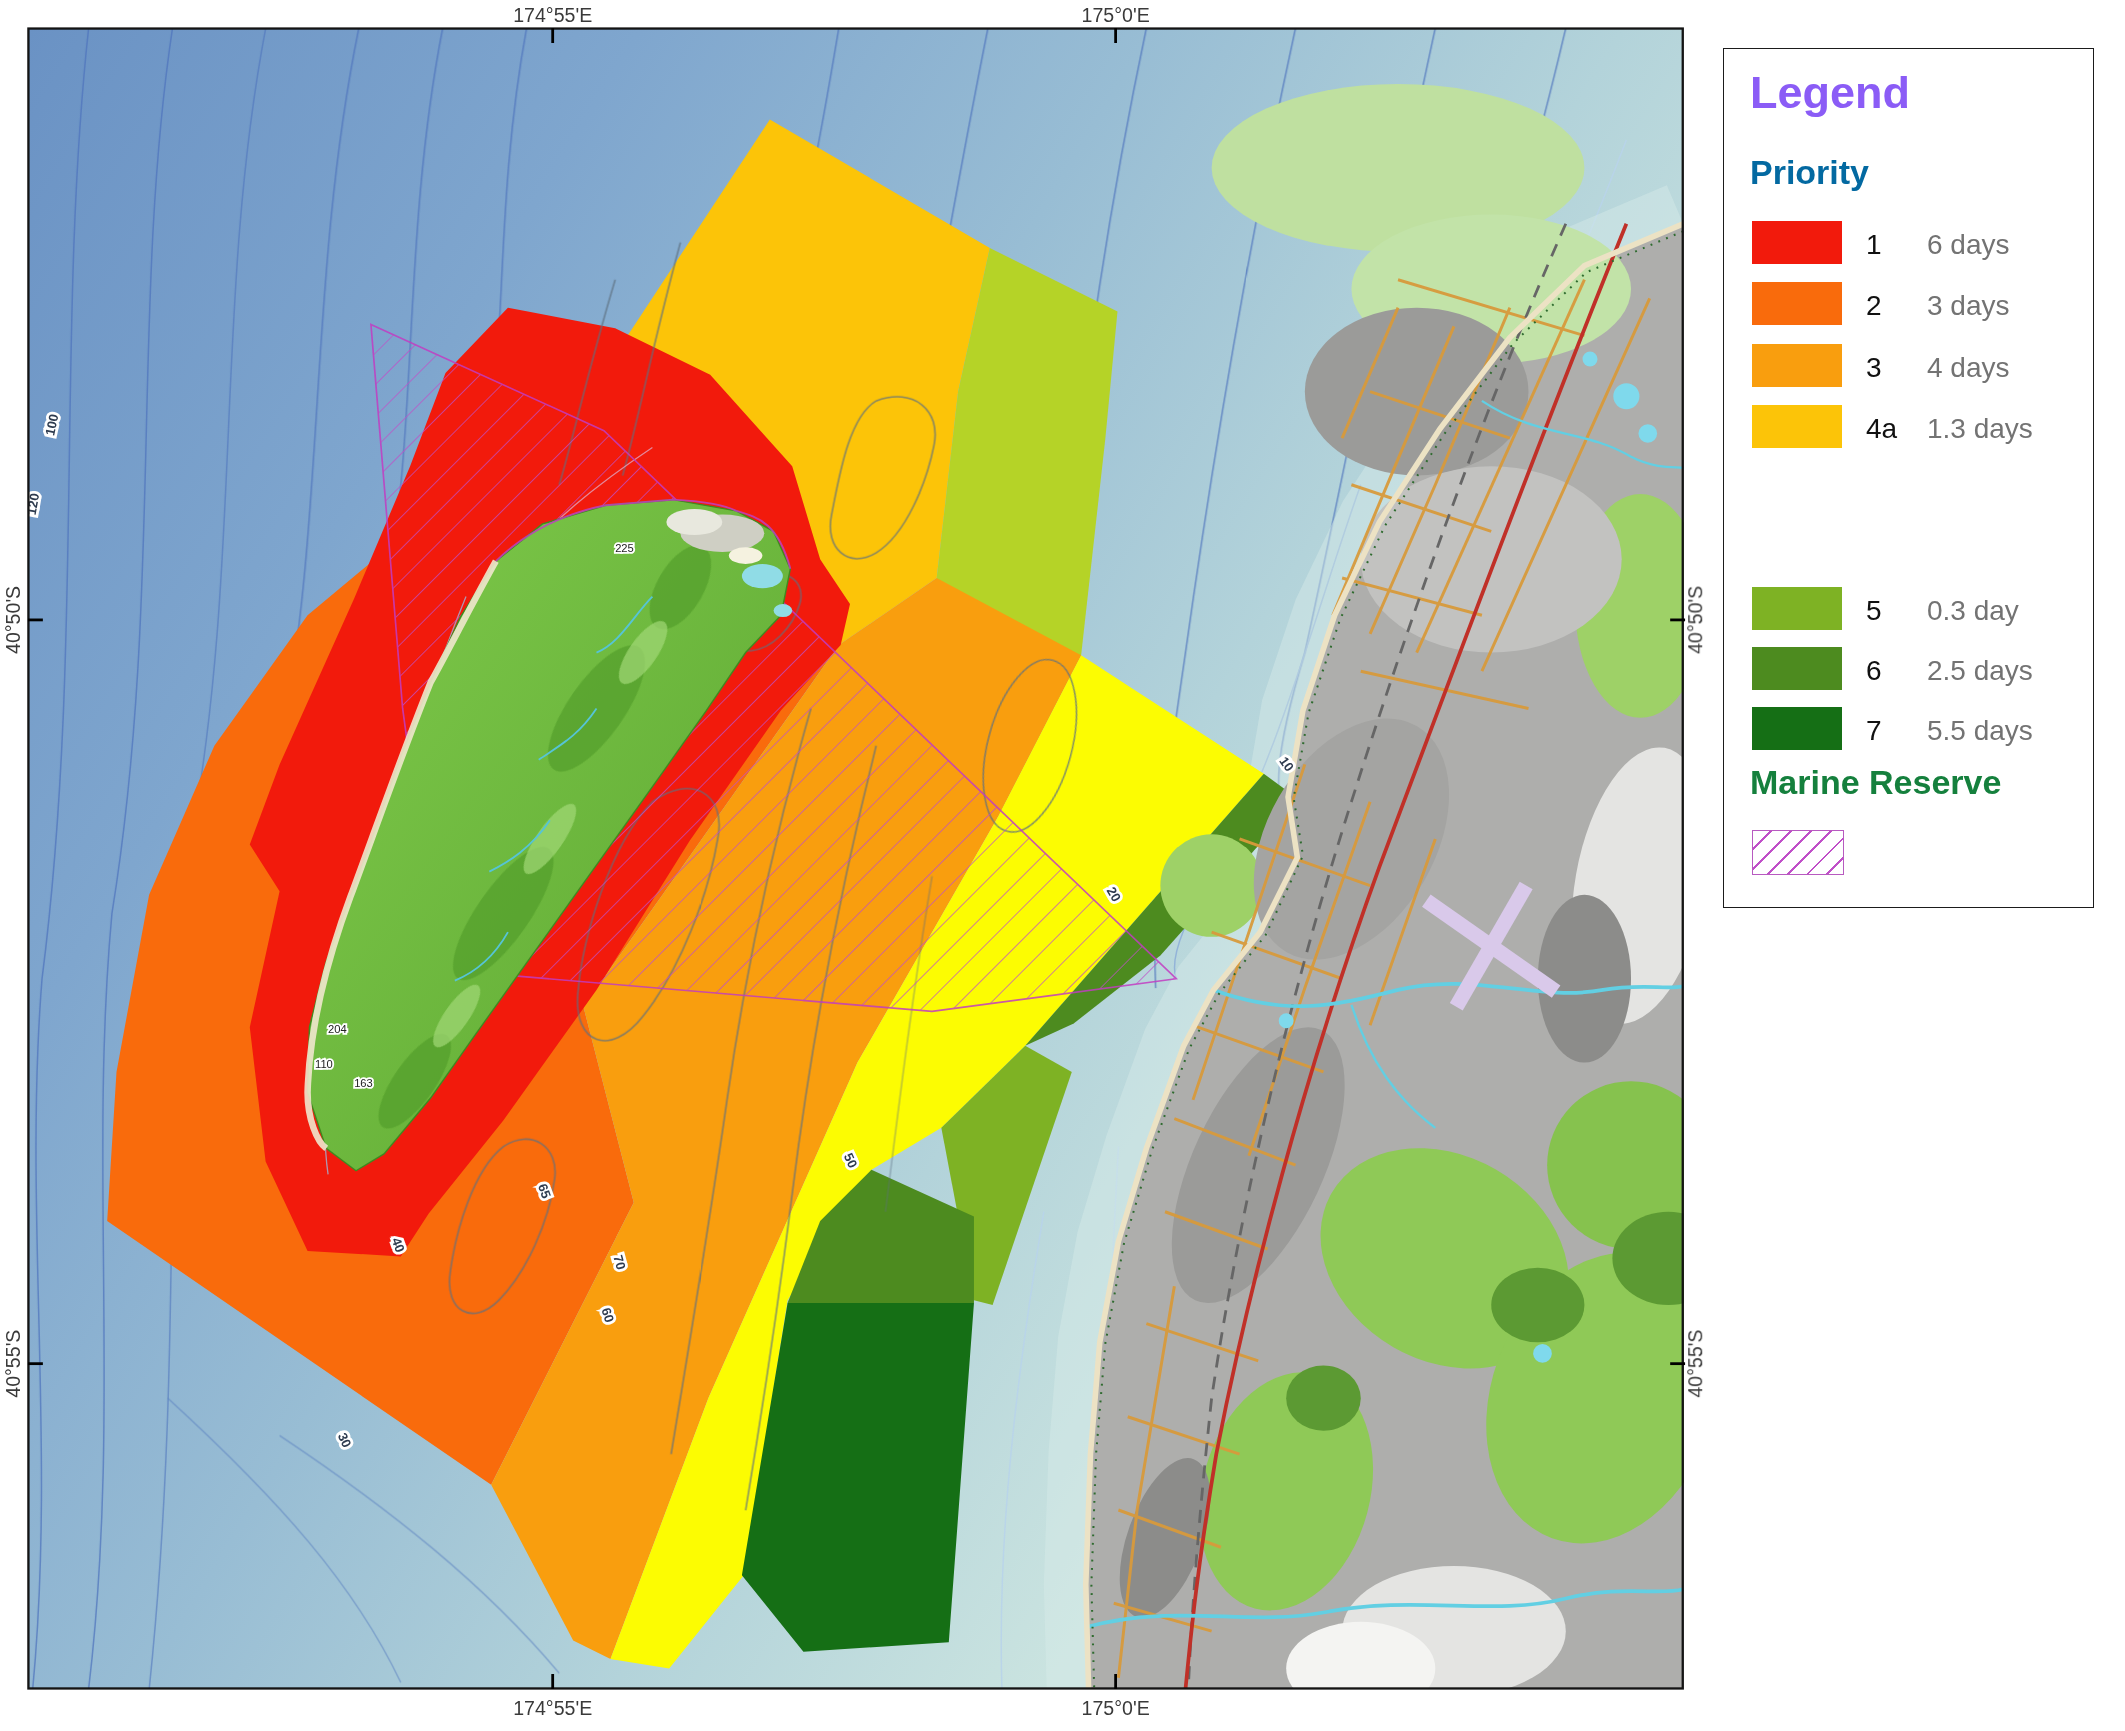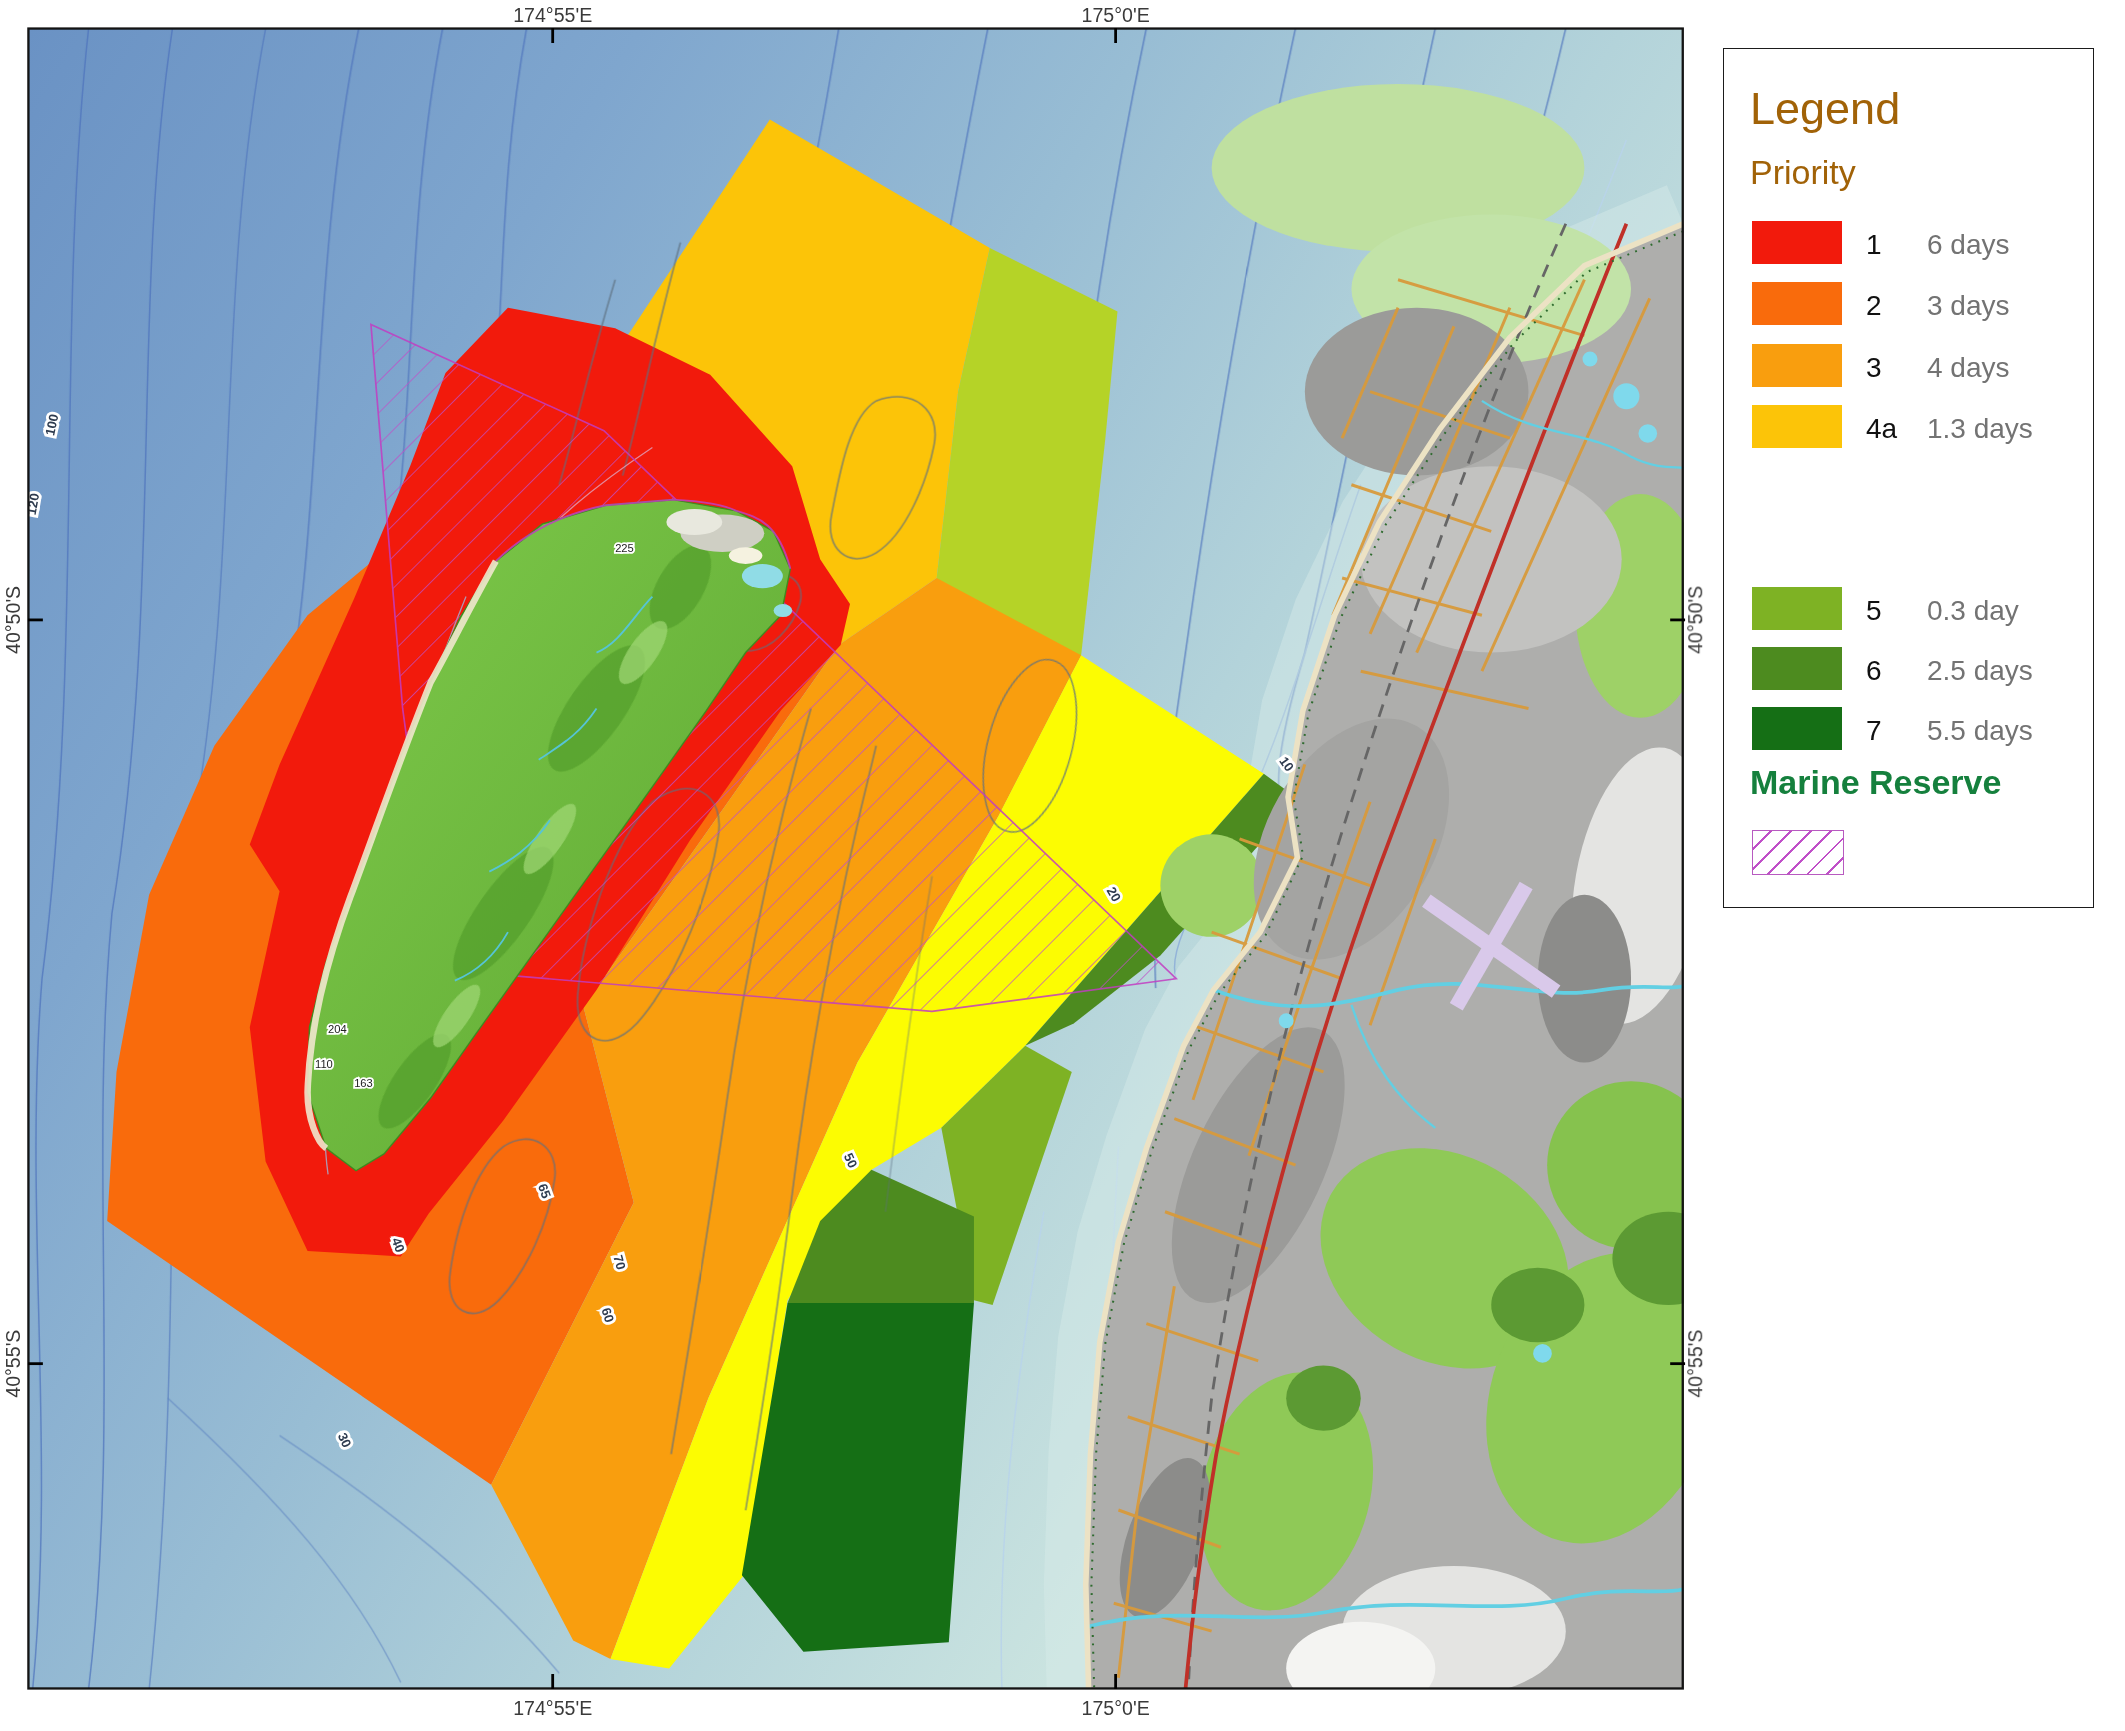--- a/index.html
+++ b/index.html
@@ -2,22 +2,22 @@
 <html style="font-size:15px"><head>
 <meta charset="utf-8">
 <style>
   html,body{margin:0;padding:0;background:#fff;font-family:"Liberation Sans",sans-serif;}
   .page{position:relative;width:2125px;height:1731px;background:#ffffff;overflow:hidden;}
   svg{position:absolute;left:0;top:0;}
   .gratlabel{font-size:21px;fill:#3a3a3a;}
   .chip{font-size:14px;fill:#2e3b4e;stroke:#ffffff;stroke-width:6px;paint-order:stroke;font-weight:bold;}
   .islabel{font-size:12px;fill:#222;stroke:#ffffff;stroke-width:4px;paint-order:stroke;}
   .legend{position:absolute;left:1723px;top:48px;width:371px;height:860px;background:#ffffff;border:1.9px solid #1b1b1b;box-sizing:border-box;}
-  .legend-title{position:absolute;left:26px;top:34px;font-size:45px;font-weight:normal;color:#a16207;}
-  .legend-priority{position:absolute;left:26px;top:104px;font-size:34px;font-weight:normal;color:#a16207;}
+  .legend-title{position:absolute;left:26px;top:18px;font-size:45px;font-weight:bold;color:#8b5cf6;}
+  .legend-priority{position:absolute;left:26px;top:104px;font-size:34px;font-weight:bold;color:#0369a1;}
   .lrow{position:absolute;left:0;height:43px;width:100%;}
   .sw{position:absolute;left:28px;top:0;width:90px;height:43px;}
   .num{position:absolute;left:142px;top:7.5px;font-size:28px;color:#111;}
   .days{position:absolute;left:203px;top:7.5px;font-size:28px;color:#737373;}
   .legend-mr{position:absolute;left:26px;top:714px;font-size:34px;font-weight:bold;color:#15803d;}
   .mr-swatch{position:absolute;left:28px;top:781px;width:90px;height:43px;border:1.9px solid #b85ac0;
      background:repeating-linear-gradient(135deg, transparent 0 12px, #c050c8 12px 14px);}
 </style>
 </head>
 <body>

